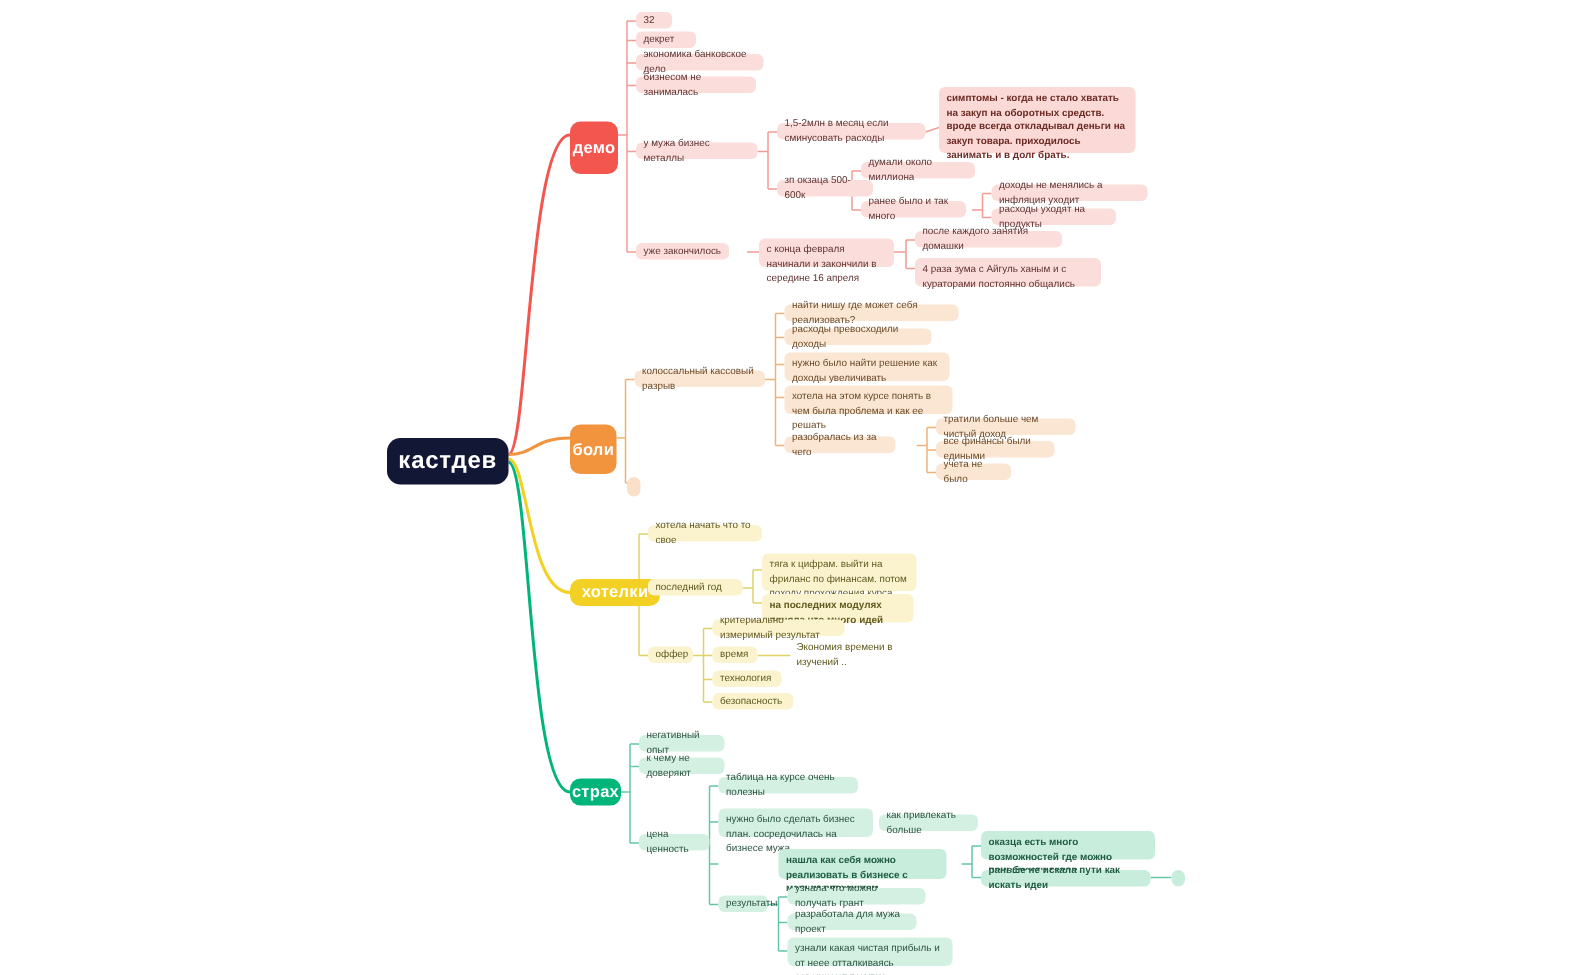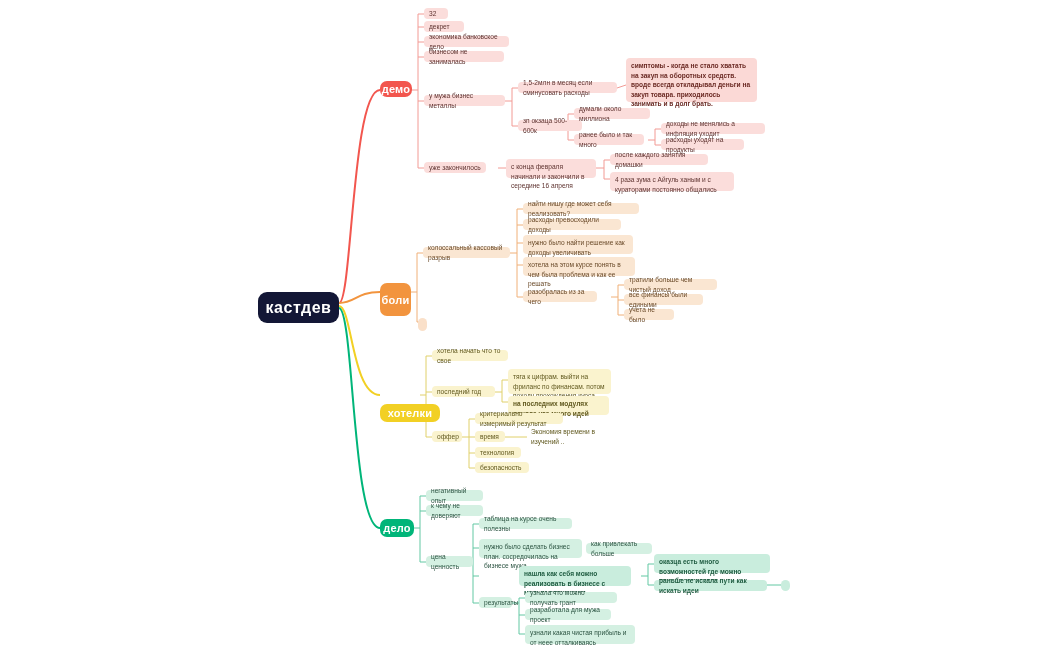--- a/index.html
+++ b/index.html
@@ -116,21 +116,21 @@
     <path d="M648 564 L 648 585" stroke="#63C8A3" stroke-width="1" fill="none"></path>
     <path d="M648 564 L 654 564 M648 585 L 654 585" stroke="#63C8A3" stroke-width="1" fill="none"></path>
     <path d="M767 585 L 781 585" stroke="#63C8A3" stroke-width="1" fill="none"></path>
     <path d="M512 603 L 519 603" stroke="#63C8A3" stroke-width="1" fill="none"></path>
     <path d="M519 598 L 519 634" stroke="#63C8A3" stroke-width="1" fill="none"></path>
     <path d="M519 598 L 525 598 M519 615 L 525 615 M519 634 L 525 634" stroke="#63C8A3" stroke-width="1" fill="none"></path>
   </svg>
 
   <div class="node root" style="left:258px;top:292px;width:81px;height:31px;">кастдев</div>
 
-  <div class="node chip demo" style="left:380px;top:81px;width:32px;height:16px;">демо</div>
+  <div class="node chip demo" style="left:380px;top:81px;width:32px;height:35px;">демо</div>
 
   <div class="node card red" style="left:424px;top:8px;width:24px;height:11px;">32</div>
   <div class="node card red" style="left:424px;top:21px;width:40px;height:11px;">декрет</div>
   <div class="node card red" style="left:424px;top:36px;width:85px;height:11px;">экономика банковское дело</div>
   <div class="node card red" style="left:424px;top:51px;width:80px;height:11px;">бизнесом не занималась</div>
   <div class="node card red" style="left:424px;top:95px;width:81px;height:11px;">у мужа бизнес металлы</div>
 
   <div class="node card red" style="left:518px;top:82px;width:99px;height:11px;">1,5-2млн в месяц если сминусовать расходы</div>
   <div class="node card redstrong" style="left:626px;top:58px;width:131px;height:44px;align-items:flex-start;">симптомы - когда не стало хватать на закуп на оборотных средств. вроде всегда откладывал деньги на закуп товара. приходилось занимать и в долг брать.</div>
 
@@ -154,37 +154,37 @@
   <div class="node card orange" style="left:523px;top:235px;width:110px;height:19px;align-items:flex-start;">нужно было найти решение как доходы увеличивать</div>
   <div class="node card orange" style="left:523px;top:257px;width:112px;height:19px;align-items:flex-start;">хотела на этом курсе понять в чем была проблема и как ее решать</div>
   <div class="node card orange" style="left:523px;top:291px;width:74px;height:11px;">разобралась из за чего</div>
 
   <div class="node card orange" style="left:624px;top:279px;width:93px;height:11px;">тратили больше чем чистый доход</div>
   <div class="node card orange" style="left:624px;top:294px;width:79px;height:11px;">все финансы были едиными</div>
   <div class="node card orange" style="left:624px;top:309px;width:50px;height:11px;">учета не было</div>
 
   <div class="node stub orange" style="left:418px;top:318px;width:9px;height:13px;"></div>
 
-  <div class="node chip hotelki" style="left:380px;top:404px;width:60px;height:18px;">хотелки</div>
+  <div class="node chip hotelki" style="left:380px;top:386px;width:60px;height:18px;">хотелки</div>
 
   <div class="node card yellow" style="left:432px;top:350px;width:76px;height:11px;">хотела начать что то свое</div>
   <div class="node card yellow" style="left:432px;top:386px;width:63px;height:11px;">последний год</div>
 
   <div class="node card yellow" style="left:508px;top:369px;width:103px;height:25px;align-items:flex-start;">тяга к цифрам. выйти на фриланс по финансам. потом походу прохождения курса начали меняться взгляды  и цели</div>
   <div class="node card yellow bold" style="left:508px;top:396px;width:101px;height:19px;align-items:flex-start;">на последних модулях поняла что много идей</div>
 
   <div class="node card yellow" style="left:432px;top:431px;width:30px;height:11px;">оффер</div>
 
   <div class="node card yellow" style="left:475px;top:413px;width:88px;height:11px;">критериально измеримый результат</div>
   <div class="node card yellow" style="left:475px;top:431px;width:30px;height:11px;">время</div>
   <div class="node card yellow bare" style="left:527px;top:431px;width:72px;height:11px;">Экономия  времени в изучений ..</div>
   <div class="node card yellow" style="left:475px;top:447px;width:46px;height:11px;">технология</div>
   <div class="node card yellow" style="left:475px;top:462px;width:54px;height:11px;">безопасность</div>
 
-  <div class="node chip strah" style="left:380px;top:519px;width:34px;height:18px;">дело</div>
+  <div class="node chip strah" style="left:380px;top:519px;width:34px;height:18px;">страх</div>
 
   <div class="node card green" style="left:426px;top:490px;width:57px;height:11px;">негативный опыт</div>
   <div class="node card green" style="left:426px;top:505px;width:57px;height:11px;">к чему не доверяют</div>
   <div class="node card green" style="left:426px;top:556px;width:47px;height:11px;">цена ценность</div>
 
   <div class="node card green" style="left:479px;top:518px;width:93px;height:11px;">таблица на курсе очень полезны</div>
   <div class="node card green" style="left:479px;top:539px;width:103px;height:19px;align-items:flex-start;">нужно было сделать бизнес план. сосредочилась на бизнесе мужа.</div>
   <div class="node card green" style="left:586px;top:543px;width:66px;height:11px;">как привлекать больше</div>
 
   <div class="node card greenstrong" style="left:519px;top:566px;width:112px;height:20px;align-items:flex-start;">нашла как себя можно реализовать в бизнесе с малым вложением</div>

